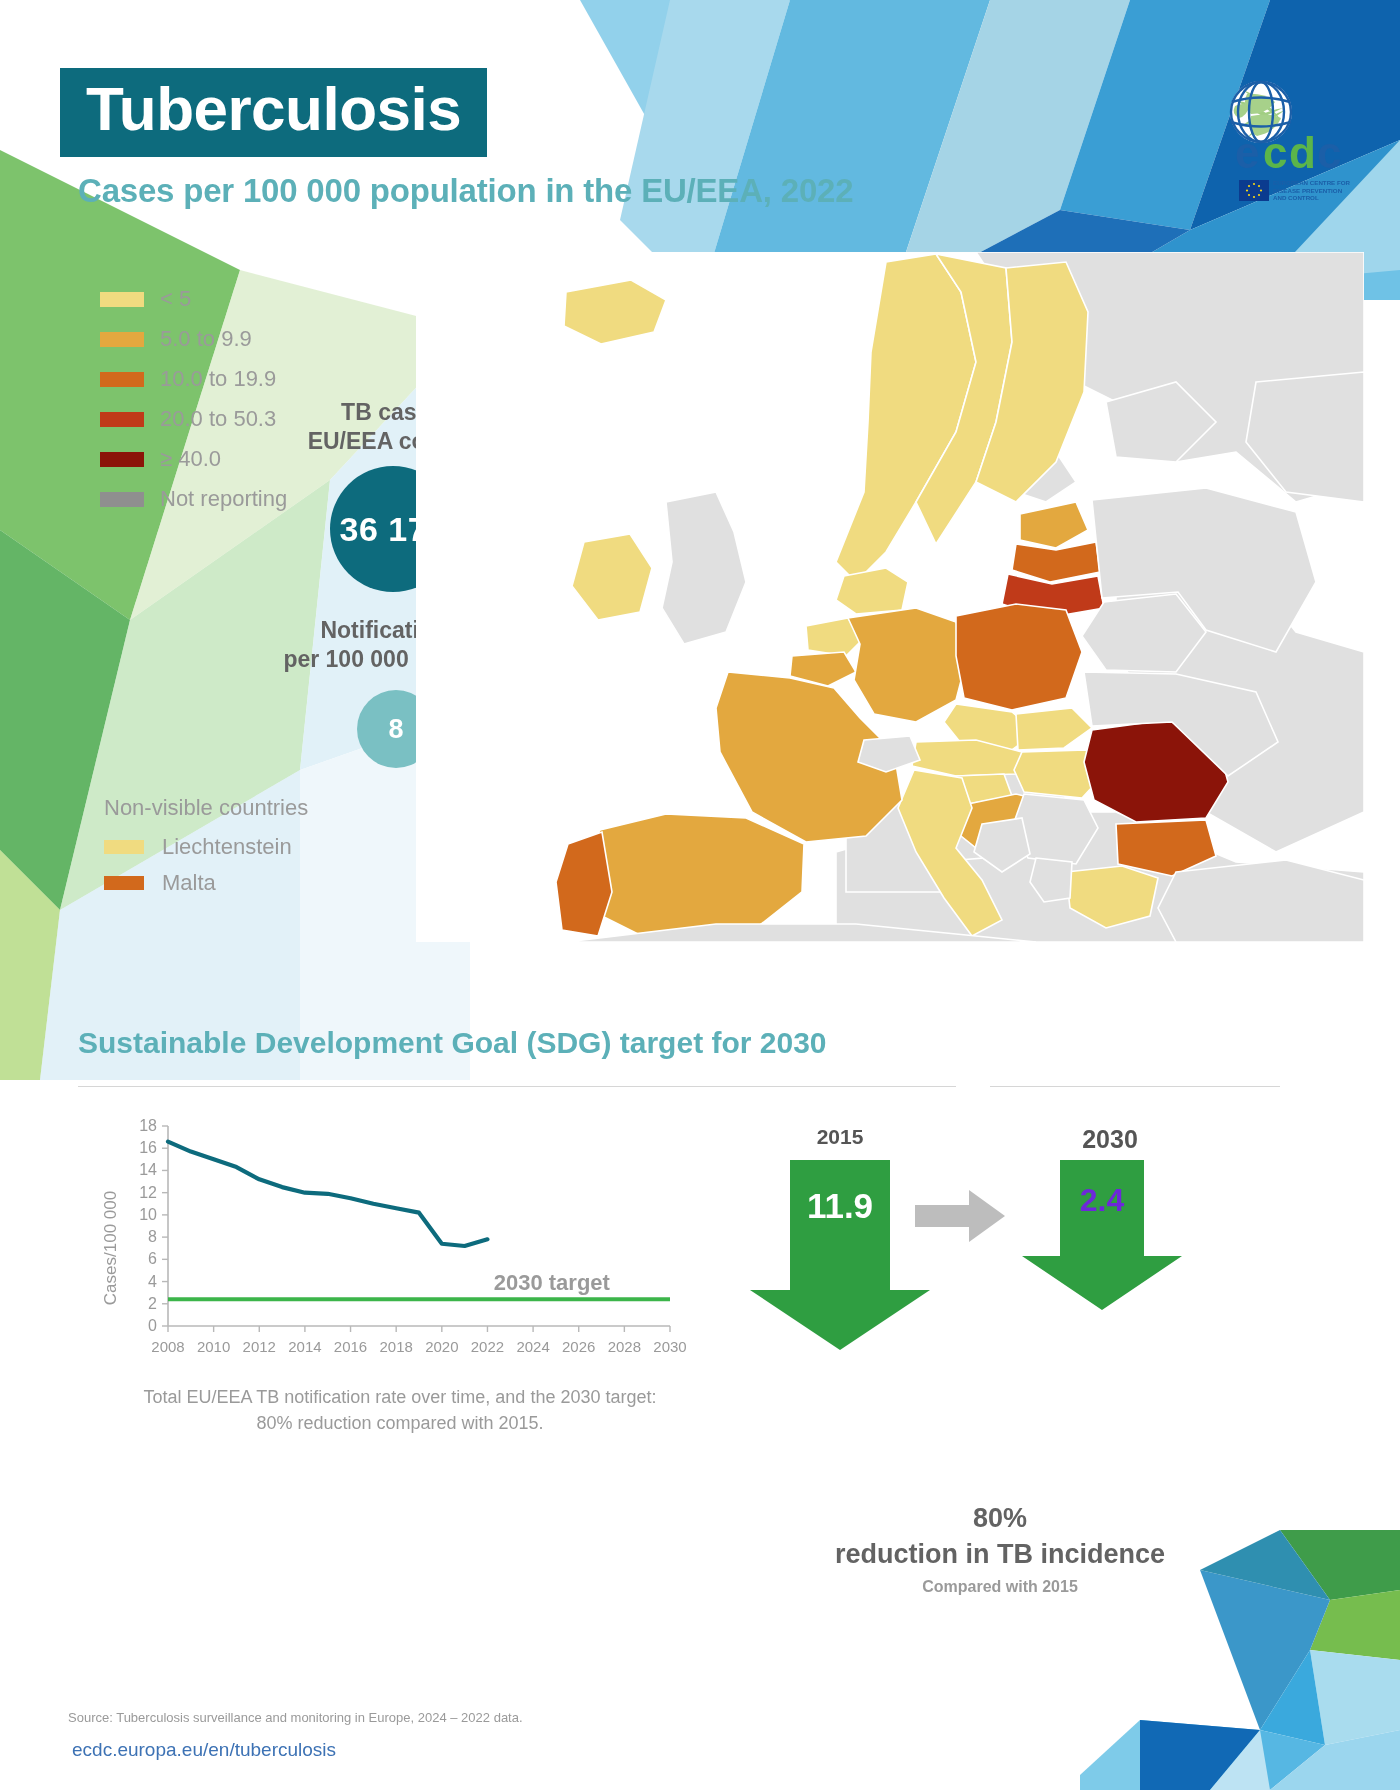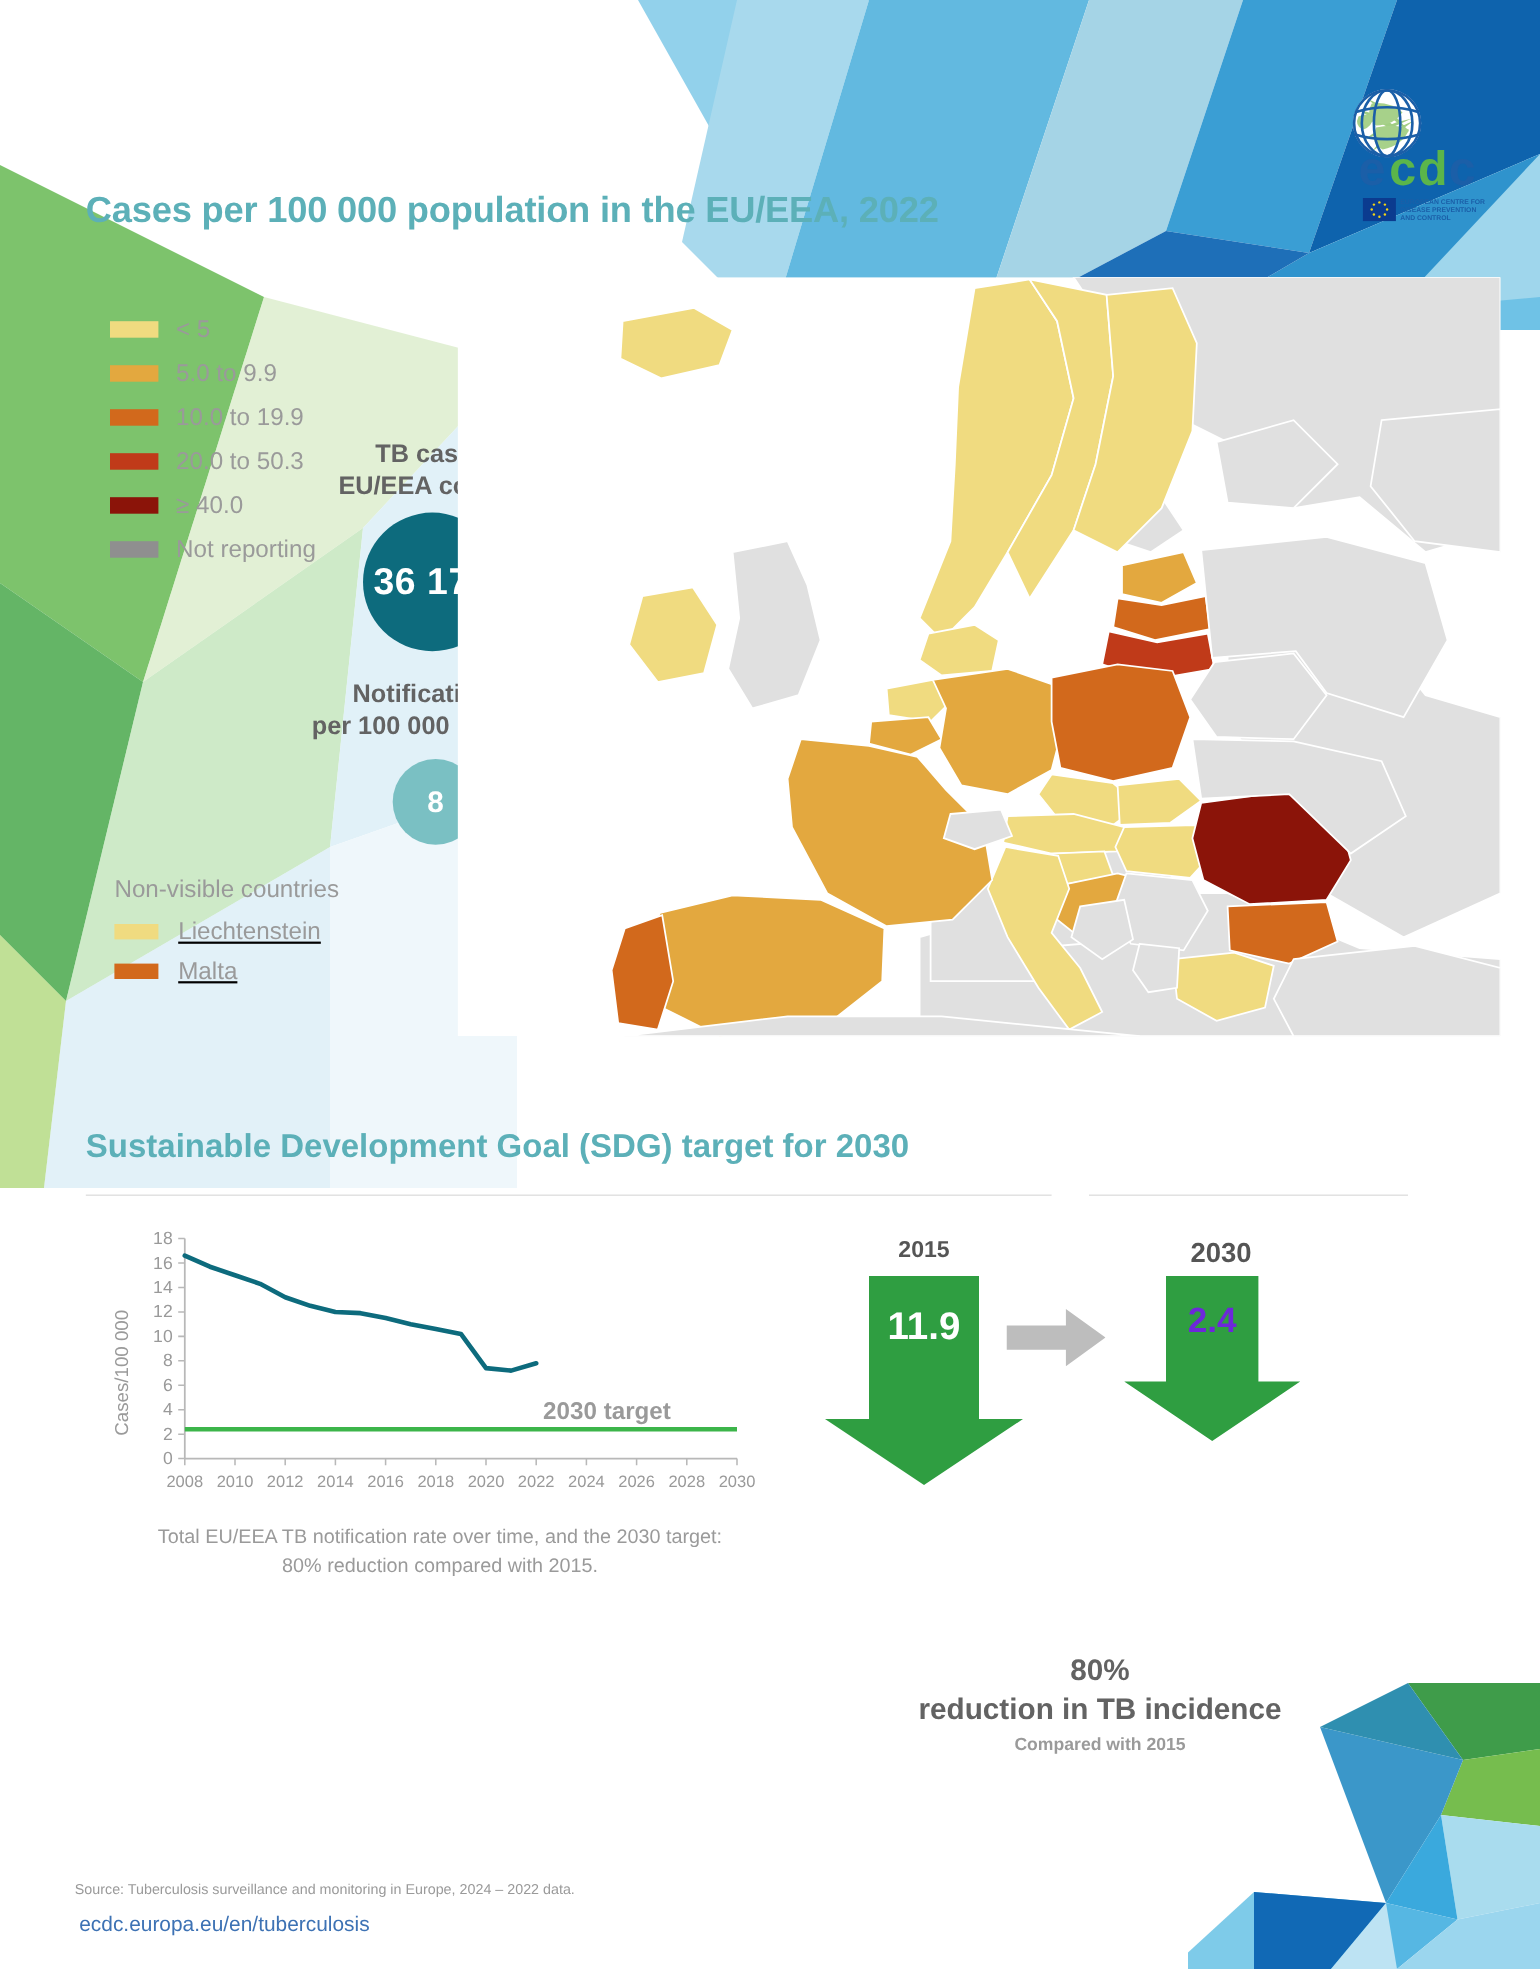--- a/index.html
+++ b/index.html
@@ -58,21 +58,21 @@
   #stat-rate-circle {
     position:absolute; left:357px; top:690px; width:78px; height:78px;
     border-radius:50%; background:#7ac0c3;
     display:flex; align-items:center; justify-content:center;
   }
   #stat-rate-circle .v { font-size:27px; font-weight:bold; color:#fff; }
 
   
   #nonvisible { position:absolute; left:104px; top:795px; }
   #nonvisible .hdr { font-size:22px; color:#9a9a9a; margin-bottom:10px; }
-  #nonvisible .legend-row { height:32px; margin-bottom:4px;text-decoration:underline; }
+  #nonvisible .legend-row { height:32px; margin-bottom:4px; }
   #nonvisible .swatch { width:40px; height:14px; margin-right:18px; }
 
   
   #map { position:absolute; left:416px; top:252px; width:948px; height:690px; }
 
   
   #sdg-title {
     position:absolute; left:78px; top:1026px;
     font-size:30px; font-weight:bold; color:#5cb0b8;
   }
@@ -162,20 +162,23 @@
     <polygon points="120,40 200,0 250,70" fill="#2f8fb0"></polygon>
     <polygon points="230,120 320,130 320,200 245,215" fill="#a9dcee"></polygon>
     <polygon points="180,200 230,120 245,215" fill="#3aa9dd"></polygon>
     <polygon points="60,190 180,200 245,215 190,260 60,260" fill="#56b7e3"></polygon>
     <polygon points="60,190 180,200 130,260 60,260" fill="#1169b5"></polygon>
     <polygon points="0,245 60,190 60,260 0,260" fill="#7ecbe9"></polygon>
     <polygon points="245,215 320,200 320,260 190,260" fill="#9bd6ee"></polygon>
     <polygon points="130,260 180,200 190,260" fill="#bde3f3"></polygon>
   </svg>
 
+  <div id="title-band">
+    <div class="t">Tuberculosis</div>
+  </div>
   <div id="subtitle">Cases per 100 000 population in the EU/EEA, 2022</div>
 
   <svg id="ecdc-logo" viewBox="0 0 180 130">
     <g>
       <circle cx="66" cy="36" r="31" fill="#ffffff"></circle>
       <path d="M48 14 q22 8 38 30 M40 24 q26 4 44 26 M44 52 q20 -16 44 -20 M52 62 q16 -20 38 -28" fill="#9ccb7c" opacity="0.95"></path>
       <g fill="#a7d18a">
         <path d="M52 18 q16 -2 28 8 q-8 12 -24 12 q-10 -8 -4 -20 z"></path>
         <path d="M56 40 q18 -4 30 2 q-6 14 -24 18 q-12 -6 -6 -20 z"></path>
         <path d="M40 30 q8 -4 14 0 q-2 10 -10 12 q-8 -4 -4 -12 z"></path>

